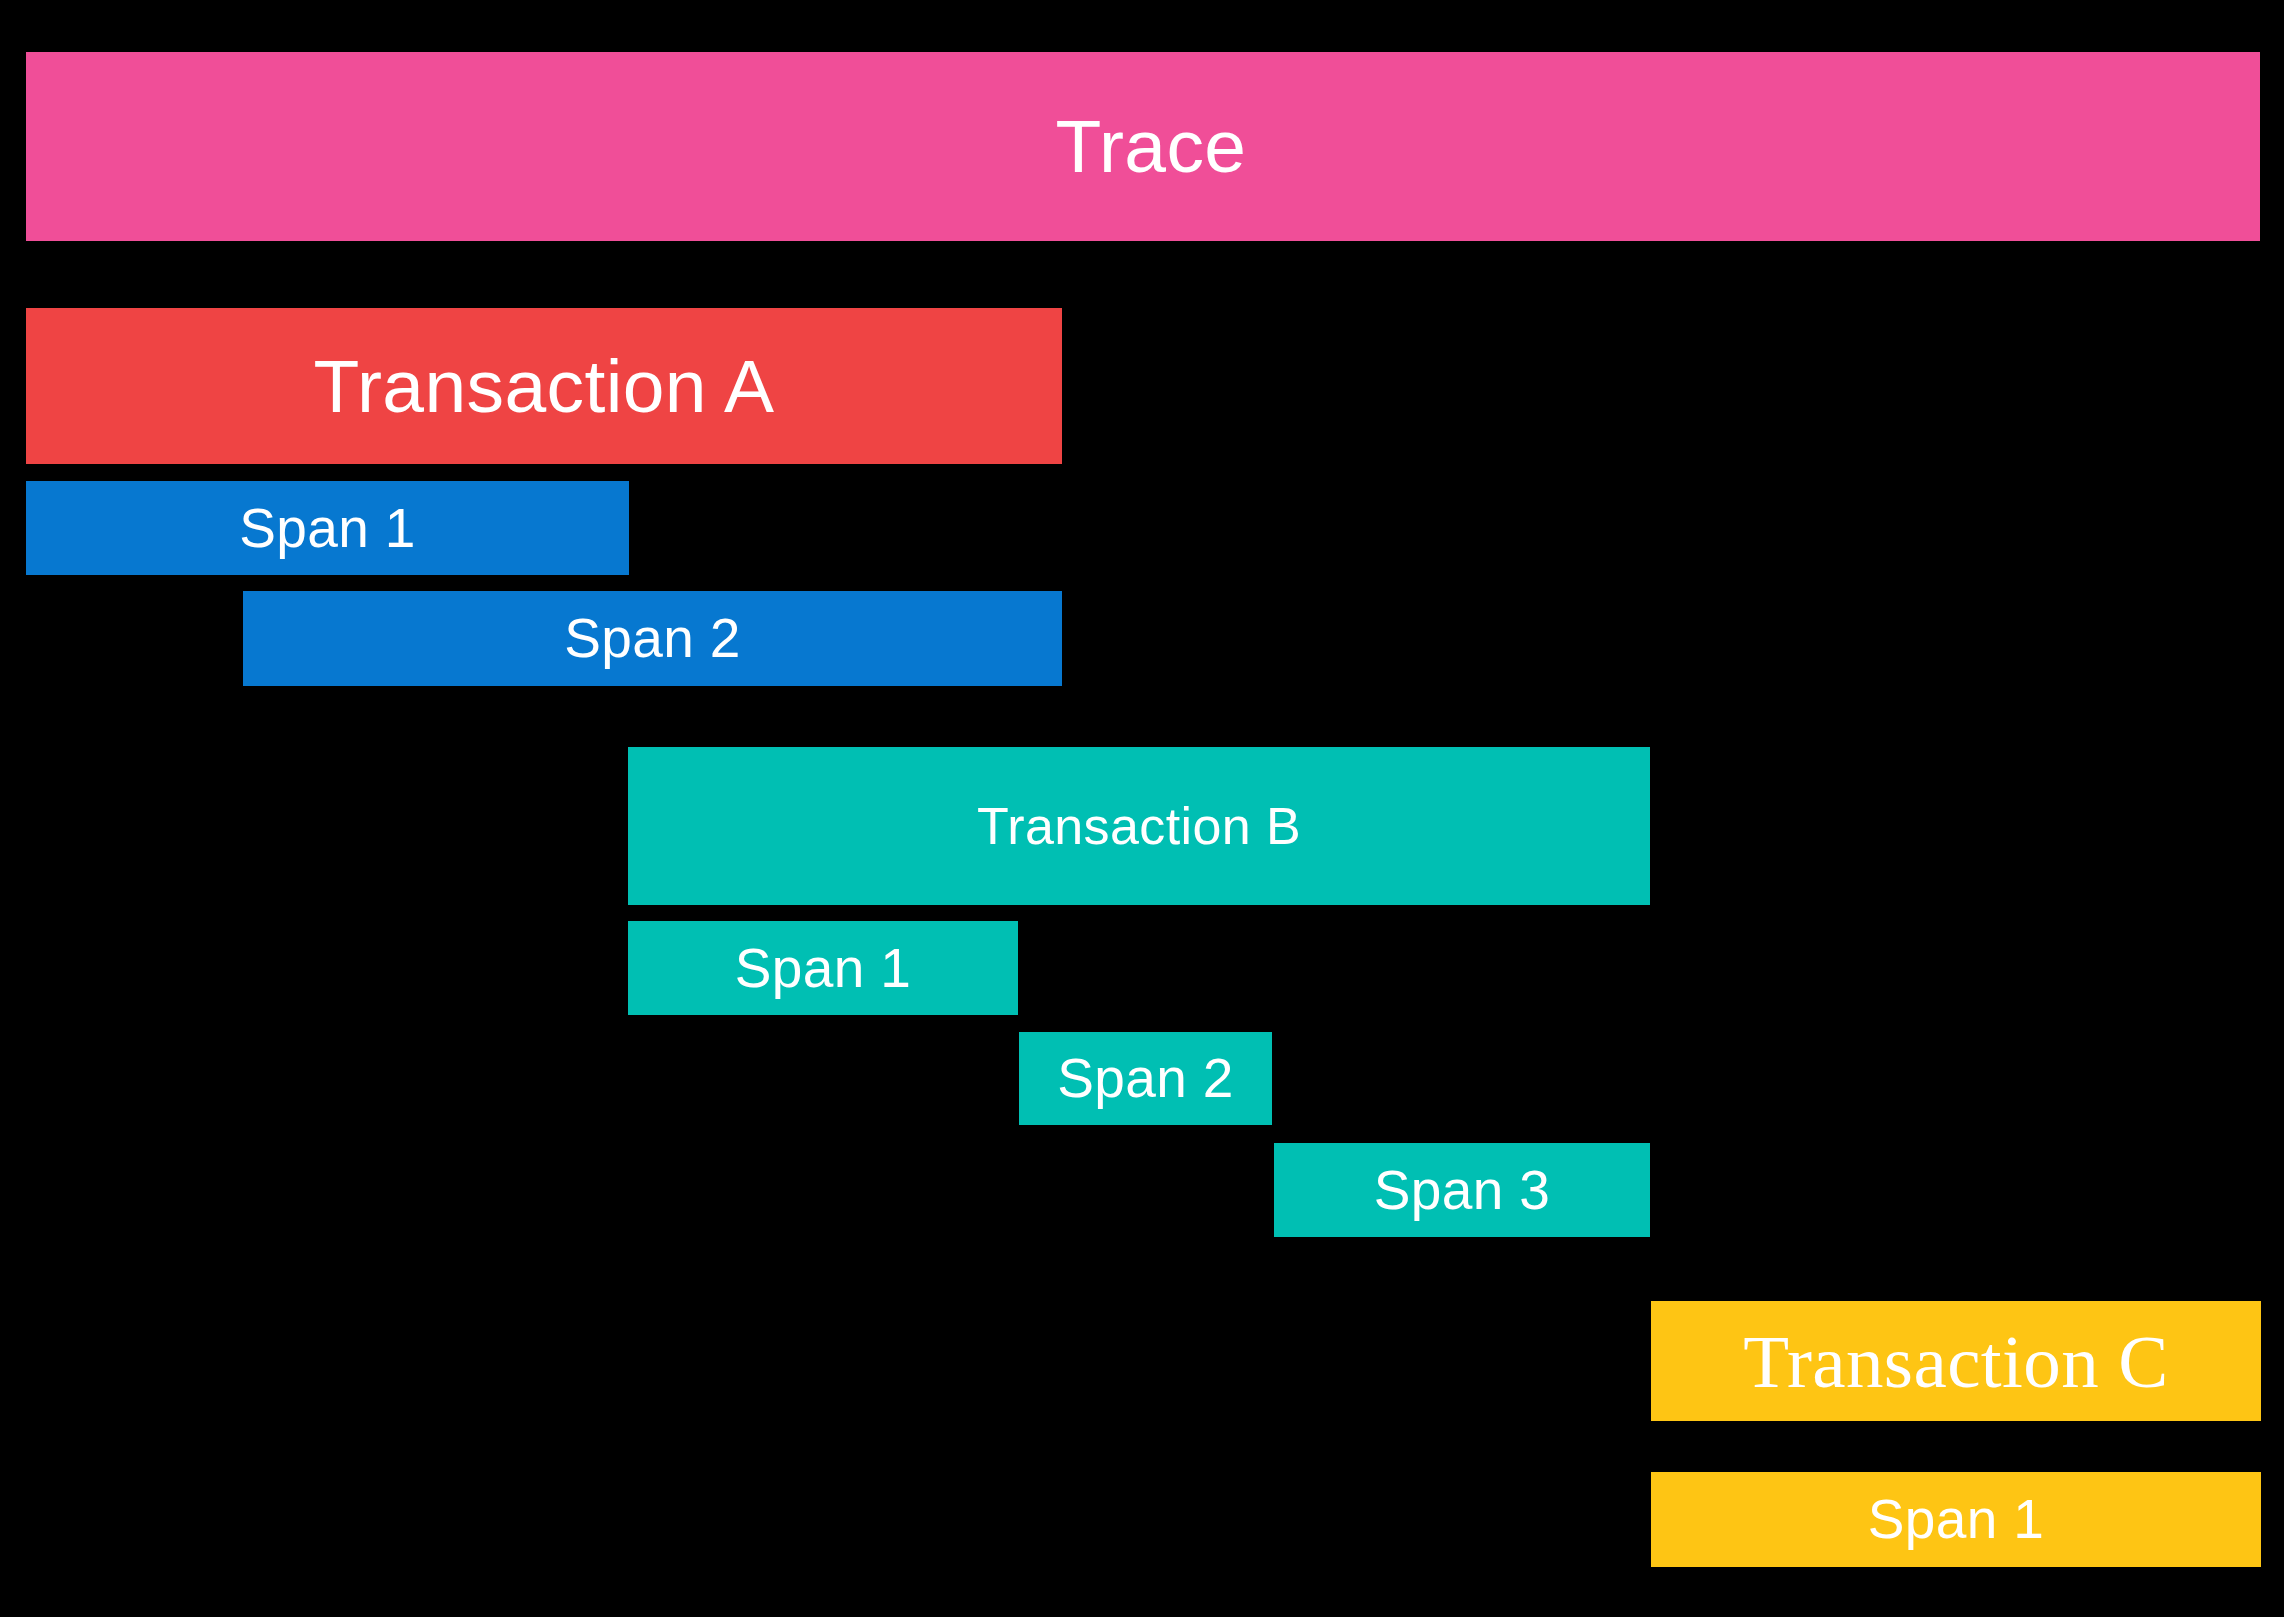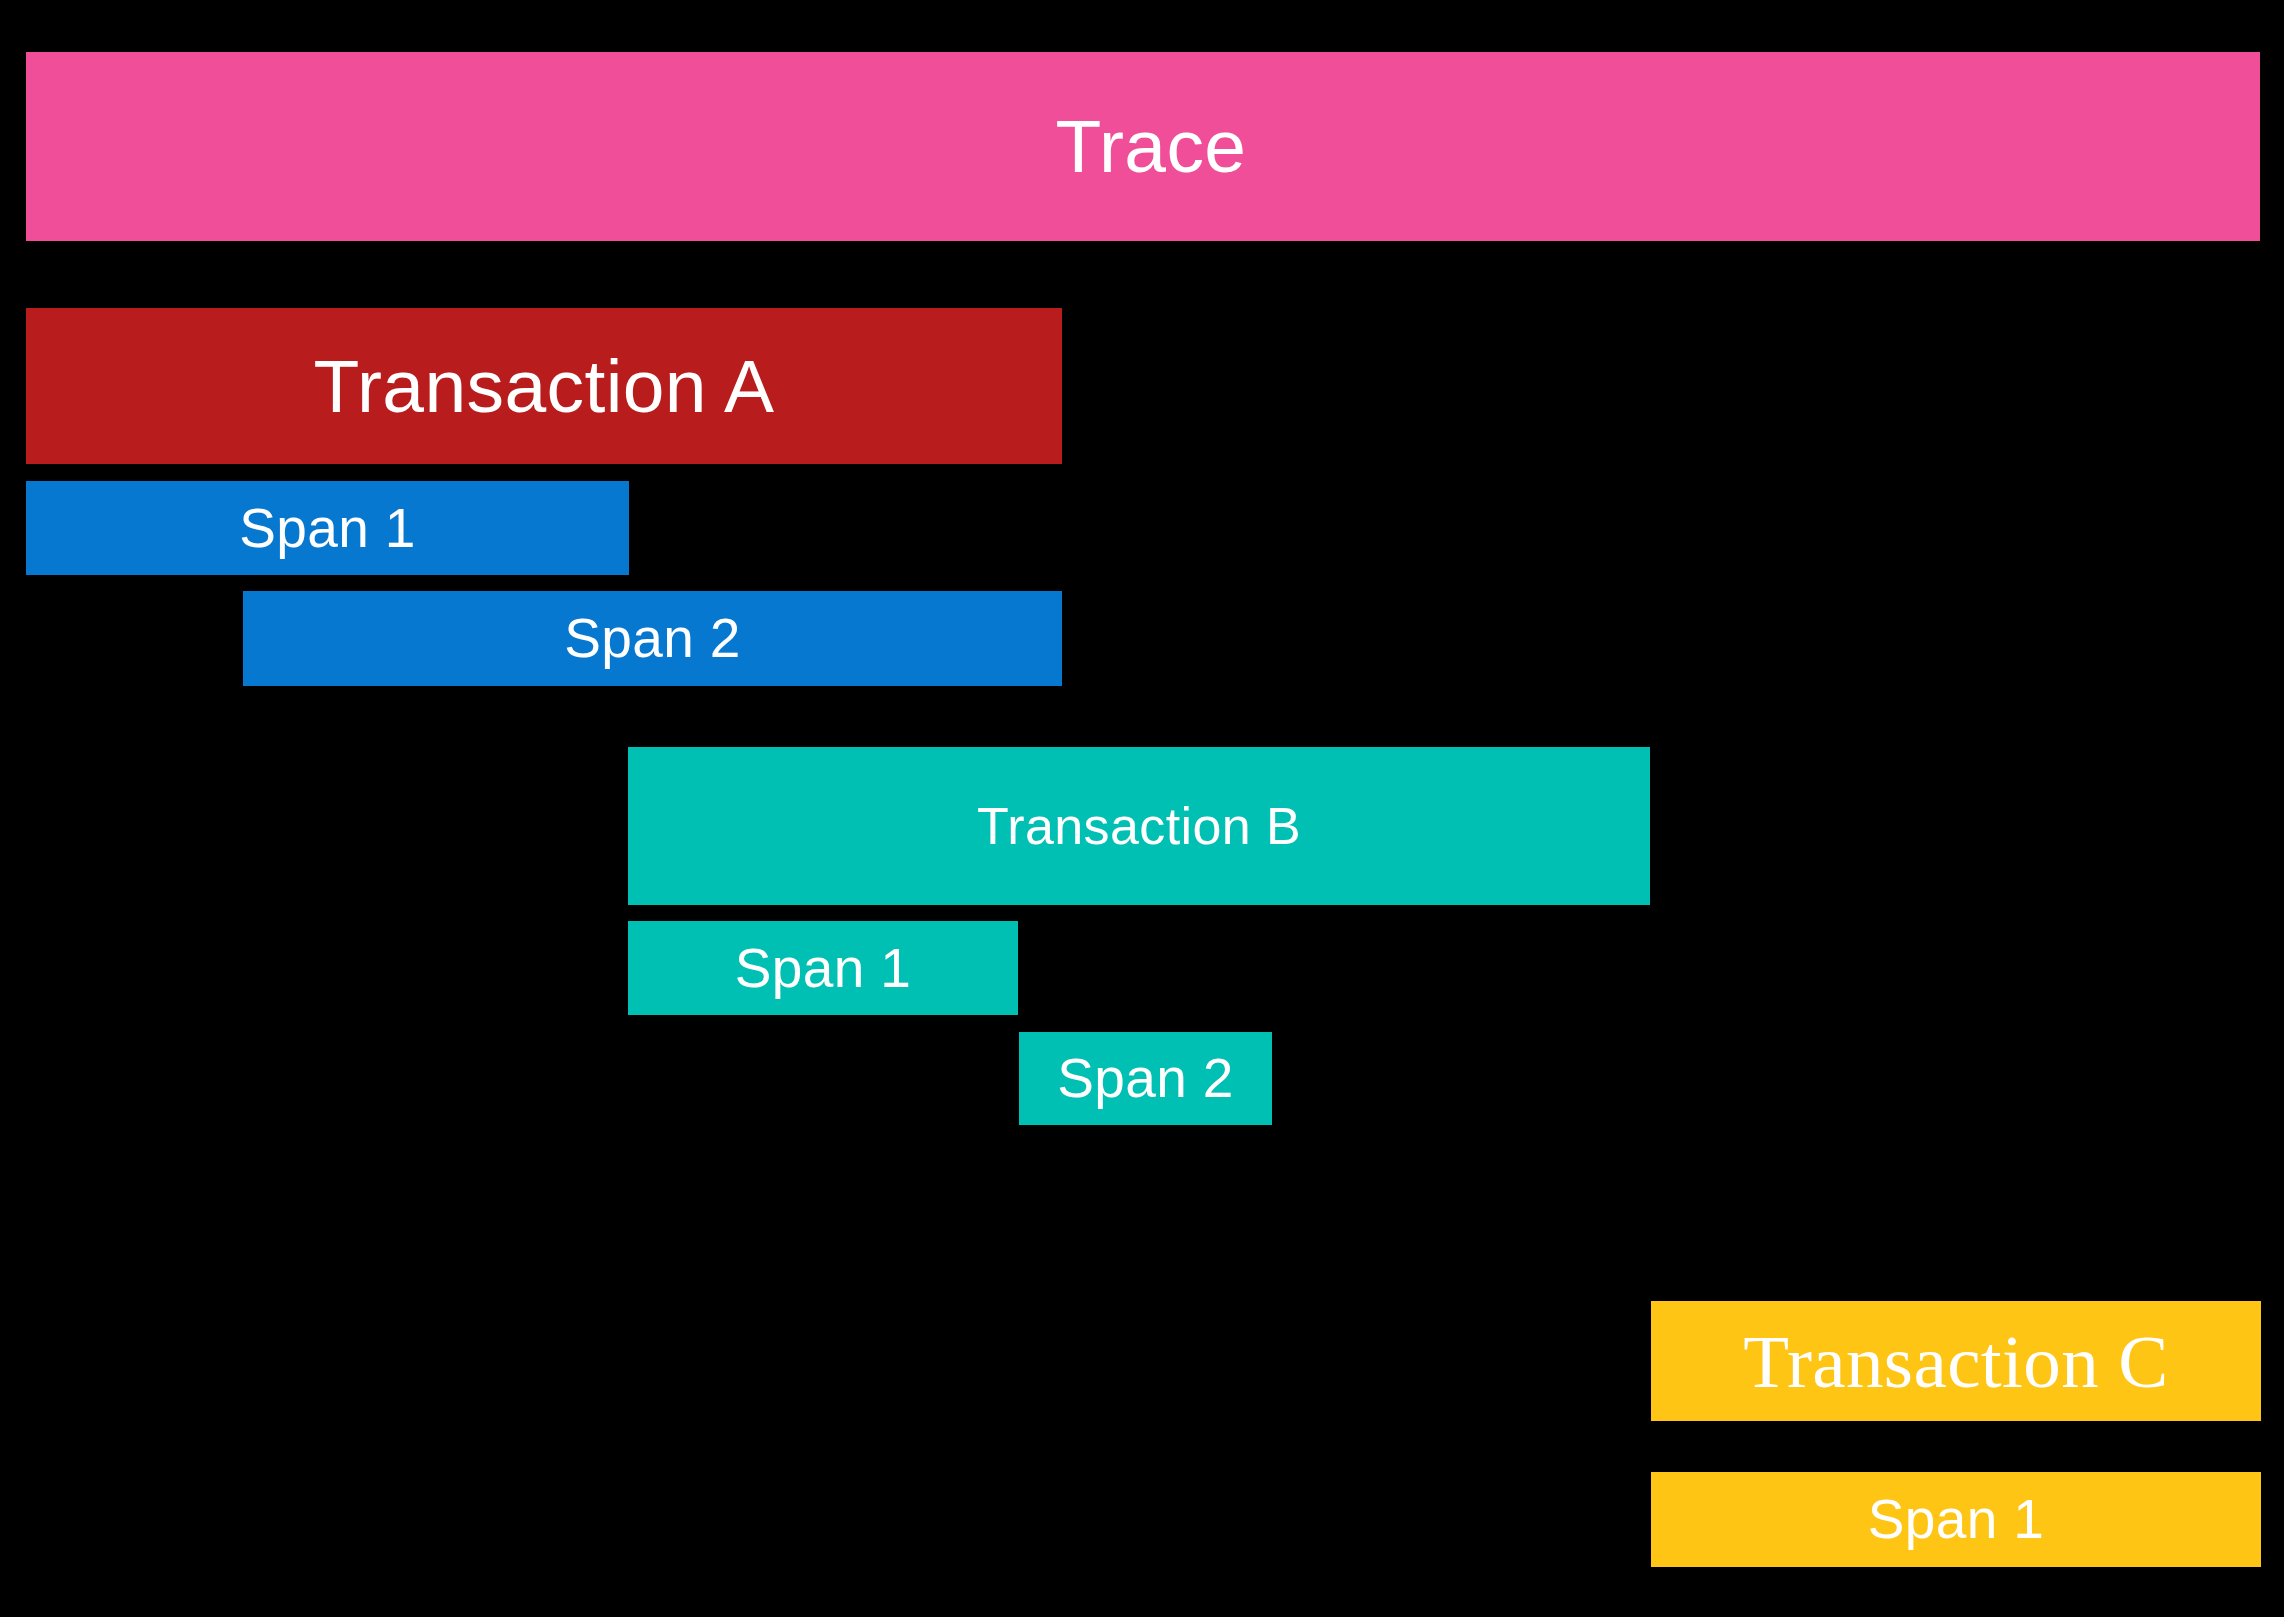--- a/index.html
+++ b/index.html
@@ -34,21 +34,21 @@
 </style>
 </head>
 <body>
 
 <div id="canvas">
 
   <div class="bar" style="left: 26px; top: 52px; width: 2234px; height: 189px; background: rgb(240, 78, 152); font-size: 75px; padding-left: 16px;">
     <span class="bar-label">Trace</span>
   </div>
 
-  <div class="bar" style="left: 26px; top: 308px; width: 1036px; height: 156px; background: #b91c1c; font-size: 75px;">
+  <div class="bar" style="left: 26px; top: 308px; width: 1036px; height: 156px; background: #ef4444; font-size: 75px;">
     <span class="bar-label">Transaction A</span>
   </div>
 
   <div class="bar" style="left: 26px; top: 481px; width: 603px; height: 94px; background: rgb(7, 120, 208); font-size: 55px;">
     <span class="bar-label">Span 1</span>
   </div>
 
   <div class="bar" style="left: 243px; top: 591px; width: 819px; height: 95px; background: rgb(7, 120, 208); font-size: 55px;">
     <span class="bar-label">Span 2</span>
   </div>
@@ -58,20 +58,23 @@
   </div>
 
   <div class="bar" style="left: 628px; top: 921px; width: 390px; height: 94px; background: rgb(0, 191, 179); font-size: 55px;">
     <span class="bar-label">Span 1</span>
   </div>
 
   <div class="bar" style="left: 1019px; top: 1032px; width: 253px; height: 93px; background: rgb(0, 191, 179); font-size: 55px;">
     <span class="bar-label">Span 2</span>
   </div>
 
+  <div class="bar" style="left: 1274px; top: 1143px; width: 376px; height: 94px; background: rgb(0, 191, 179); font-size: 55px;">
+    <span class="bar-label">Span 3</span>
+  </div>
 
   <div class="bar" style="left: 1651px; top: 1301px; width: 610px; height: 120px; background: rgb(254, 197, 20); font-size: 75px; font-family: Liberation Serif, serif;">
     <span class="bar-label">Transaction C</span>
   </div>
 
   <div class="bar" style="left: 1651px; top: 1472px; width: 610px; height: 95px; background: rgb(254, 197, 20); font-size: 55px;">
     <span class="bar-label">Span 1</span>
   </div>
 
 </div>

